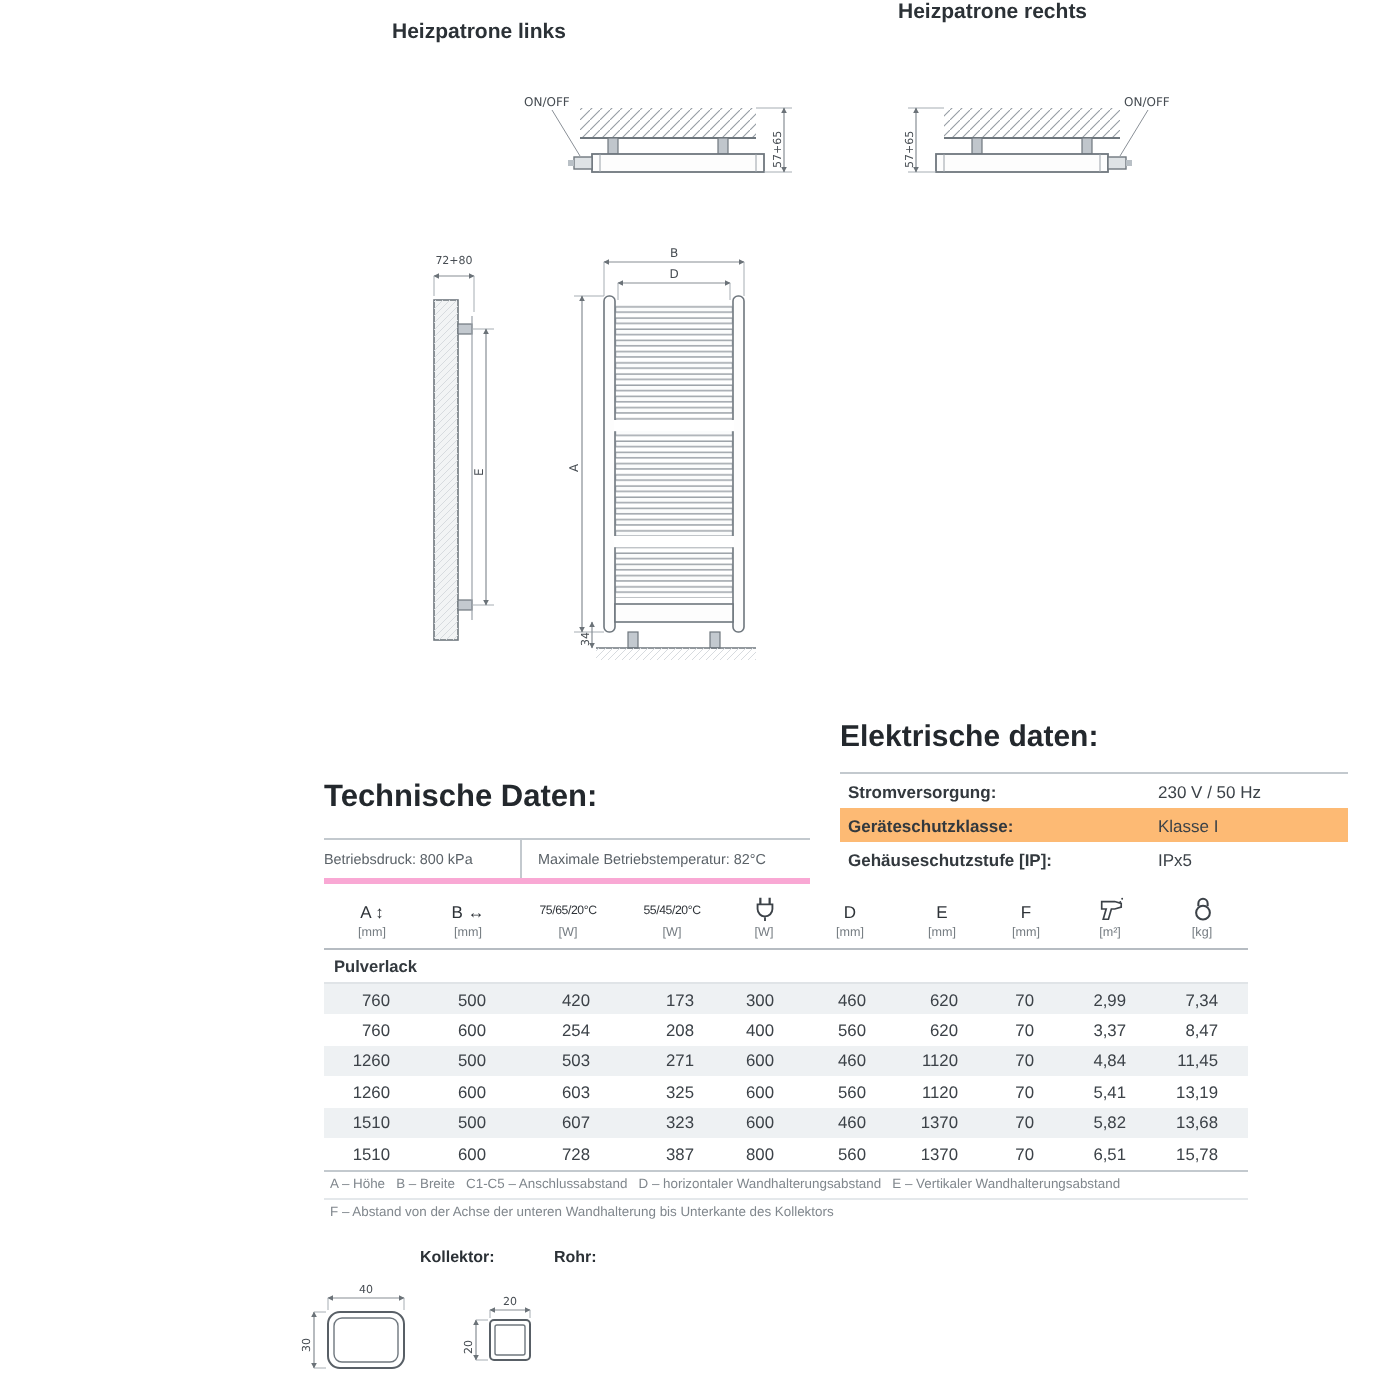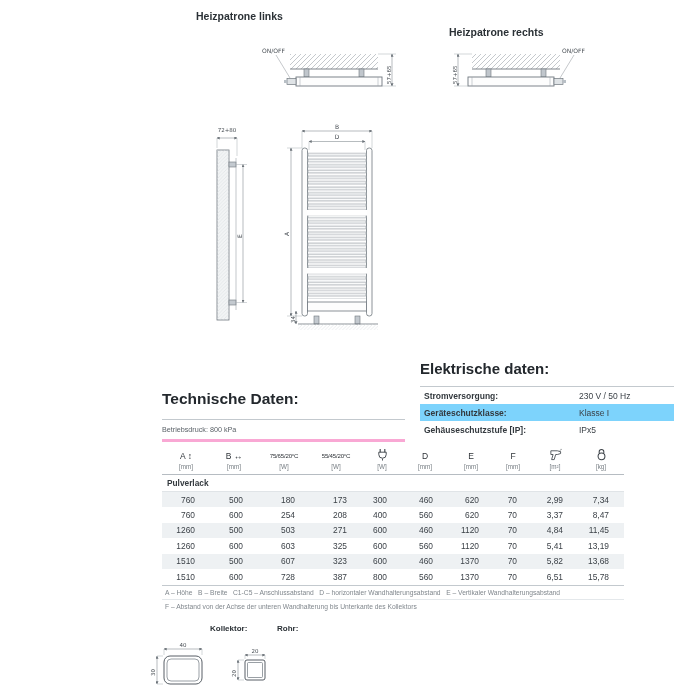--- a/index.html
+++ b/index.html
@@ -12,21 +12,21 @@
 
   svg text { font-family:"DejaVu Sans","Liberation Sans",sans-serif; fill:#474d53; }
   .t6 { font-size:6px; }
   .t55 { font-size:5.5px; }
 
   
   #electrical { width:254px; }
   #electrical h2 { font-size:15px; font-weight:600; color:#23282d; margin-bottom:9px; }
   .etable { border-top:1px solid #c3c9ce; }
   .erow { display:flex; align-items:center; height:17px; font-size:8.5px; padding-left:4px;gap:25px; }
-  .erow.alt { background:#7dd3fc; }
+  .erow.alt { background:#fdba74; }
   .erow .elbl { width:130px; font-weight:bold; color:#33393e; }
   .erow .eval { color:#3c4248; }
 
   
   #technical { width:243px; }
   #technical h2 { font-size:15.5px; font-weight:600; color:#23282d; }
   .pressure-strip { margin-top:11px; display:flex; border-top:1px solid #c3c9ce;
     border-bottom:3px solid #f9a8d4; font-size:7.2px; color:#5b6268; }
   .pressure-strip .pcell { padding:5px 6px 5px 0; }
   .pressure-strip .pcell.second { border-left:1px solid #c3c9ce; padding-left:8px; }
@@ -49,21 +49,21 @@
   .fnote.first { border-bottom:1px solid #e4e8eb; }
 
   .mini-heading { font-size:8px; font-weight:bold; color:#2b3136;padding-left:41px; }
 </style>
 </head>
 <body>
 
 <div id="page">
 
   <div class="abs draw-heading" style="left:164px; top:10px;">Heizpatrone links</div>
-  <div class="abs draw-heading" style="left:417px; top:26px;">Heizpatrone rechts</div>
+  <div class="abs draw-heading" style="left:417px; top:0;">Heizpatrone rechts</div>
 
   <svg class="abs" style="left:228px; top:40px;" width="140" height="78" viewBox="0 0 140 78">
     <defs>
       <pattern id="hatchA" patternUnits="userSpaceOnUse" width="5" height="5">
         <path d="M0 5 L5 0" stroke="#949ca3" stroke-width="0.55" fill="none"></path>
       </pattern>
       <marker id="arrA" viewBox="0 0 10 10" refX="9" refY="5" markerWidth="5" markerHeight="5" orient="auto-start-reverse">
         <path d="M0 0L10 5L0 10z" fill="#6b7278"></path>
       </marker>
     </defs>
@@ -181,20 +181,21 @@
         <span class="elbl">Gehäuseschutzstufe [IP]:</span>
         <span class="eval">IPx5</span>
       </div>
     </div>
   </div>
 
   <div id="technical" class="abs" style="left:130px; top:390px;">
     <h2>Technische Daten:</h2>
     <div class="pressure-strip">
       <div class="pcell first">Betriebsdruck: 800 kPa</div>
+      <div class="pcell second">Maximale Betriebstemperatur: 82°C</div>
     </div>
   </div>
 
   <table id="spec-table" class="abs" style="left:130px; top:446px;">
     <colgroup>
       <col style="width:48px">
         <col style="width:48px">
         <col style="width:52px">
         <col style="width:52px">
       <col style="width:40px">
@@ -264,21 +265,21 @@
         </th>
       </tr>
     </thead>
     <tbody>
       <tr>
         <td class="section" colspan="10">Pulverlack</td>
       </tr>
     <tr class="alt">
           <td>760</td>
           <td>500</td>
-          <td>180</td>
+          <td>420</td>
           <td>173</td>
           <td>300</td>
           <td>460</td>
           <td>620</td>
           <td>70</td>
           <td>2,99</td>
           <td>7,34</td>
         </tr>
         <tr>
           <td>760</td>

